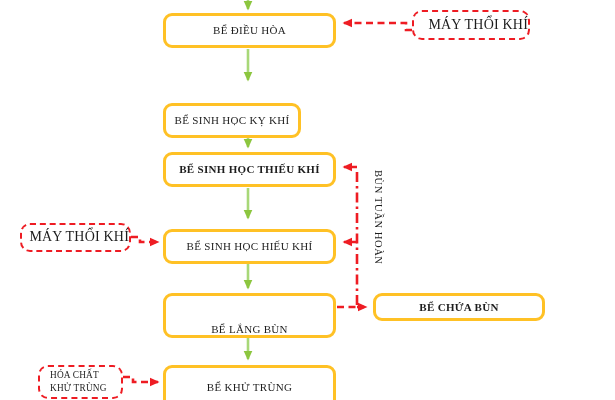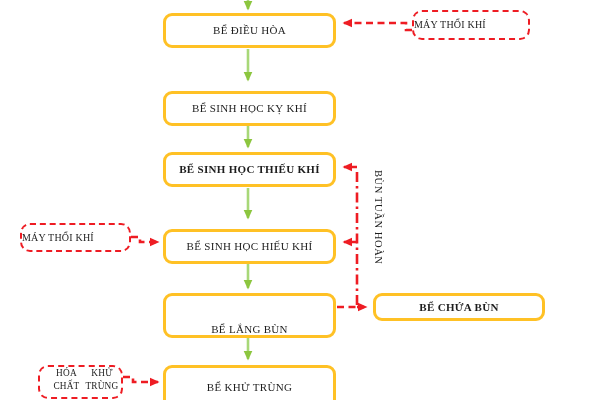--- a/index.html
+++ b/index.html
@@ -12,26 +12,26 @@
   .tank{
     position:absolute;box-sizing:border-box;background:#ffffff;
     border:3.5px solid var(--tank-border,#ffc125);border-radius:9px;
     display:flex;align-items:center;justify-content:center;
     font-size:11px;letter-spacing:.3px;text-align:center;line-height:1.1;
     z-index:2;
   }
   .aux{
     position:absolute;box-sizing:border-box;background:#ffffff;
     border:2.5px dashed var(--aux-border,#ee1c23);border-radius:10px;
-    display:flex;align-items:center;justify-content:flex-start;
-    font-size:10px;letter-spacing:.2px;text-align:center;line-height:1.15;
+    display:flex;align-items:center;justify-content:flex-end;
+    font-size:14px;letter-spacing:.2px;text-align:center;line-height:1.15;
     z-index:2;
   }
   .aux.two-line{
-    align-items:flex-start;justify-content:center;
+    flex-direction:column;align-items:flex-start;justify-content:center;
     padding-left:10px;font-size:9.3px;line-height:1.45;letter-spacing:.2px;
   }
   #vlabel{
     position:absolute;left:384px;top:170px;width:134px;height:16px;
     transform:rotate(90deg);transform-origin:0 0;
     font-size:10.5px;letter-spacing:.6px;white-space:nowrap;z-index:1;
   }
   svg.wires{position:absolute;left:0;top:0;z-index:1;pointer-events:none;}
 </style>
 </head>
@@ -67,21 +67,21 @@
       <path d="M 357 167 L 344 167" marker-end="url(#mRed)"></path>
       <path d="M 357 242 L 344 242" marker-end="url(#mRed)"></path>
     </g>
     <path d="M 357 305 L 357 168" stroke="#ee1c23" stroke-width="2.6" fill="none" stroke-dasharray="10 4 2.5 4"></path>
   </svg>
 
   <div class="tank" style="left:163px;top:13px;width:173px;height:35px;">
     <span>BỂ ĐIỀU HÒA</span>
   </div>
 
-  <div class="tank" style="left:163px;top:91px;width:173px;height:35px;">
+  <div class="tank" style="left:163px;top:103px;width:138px;height:35px;">
     <span>BỂ SINH HỌC KỴ KHÍ</span>
   </div>
 
   <div class="tank" style="left:163px;top:152px;width:173px;height:35px;font-weight:bold;">
     <span>BỂ SINH HỌC THIẾU KHÍ</span>
   </div>
 
   <div class="tank" style="left:163px;top:229px;width:173px;height:35px;">
     <span>BỂ SINH HỌC HIẾU KHÍ</span>
   </div>

